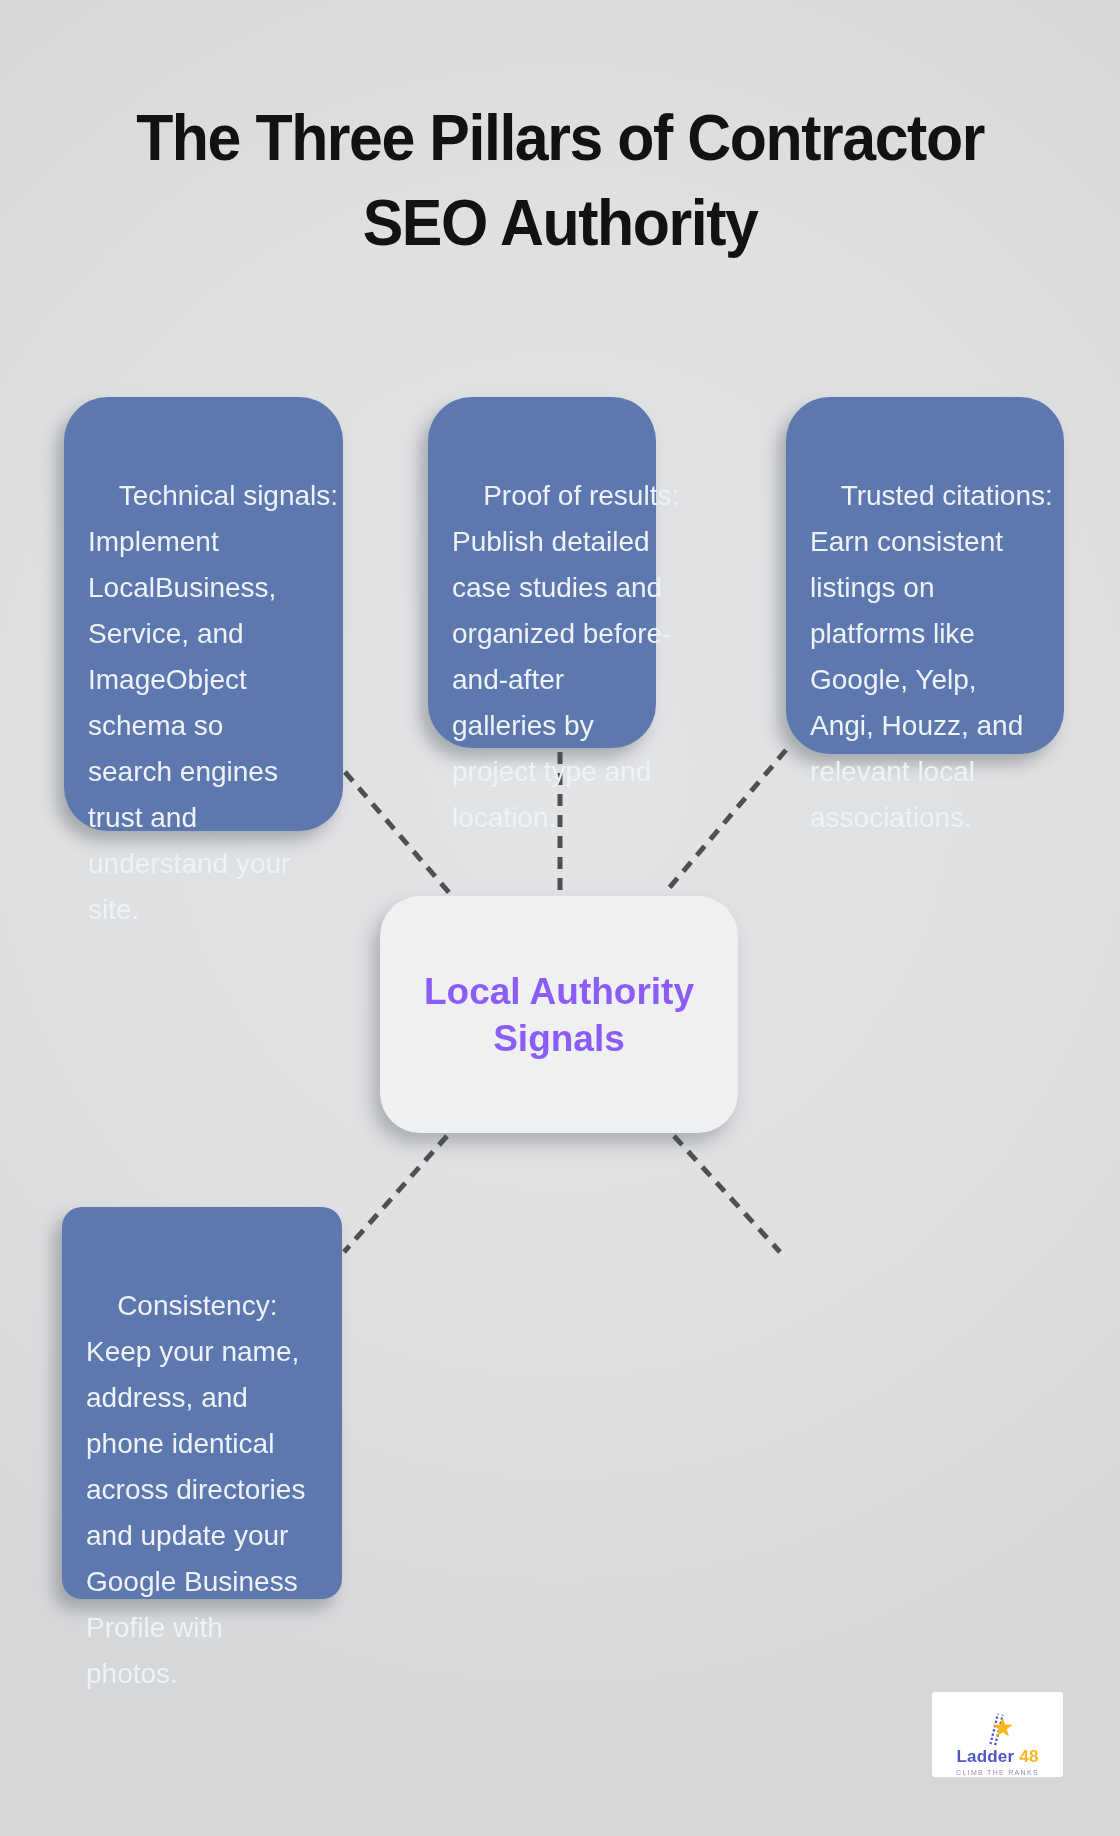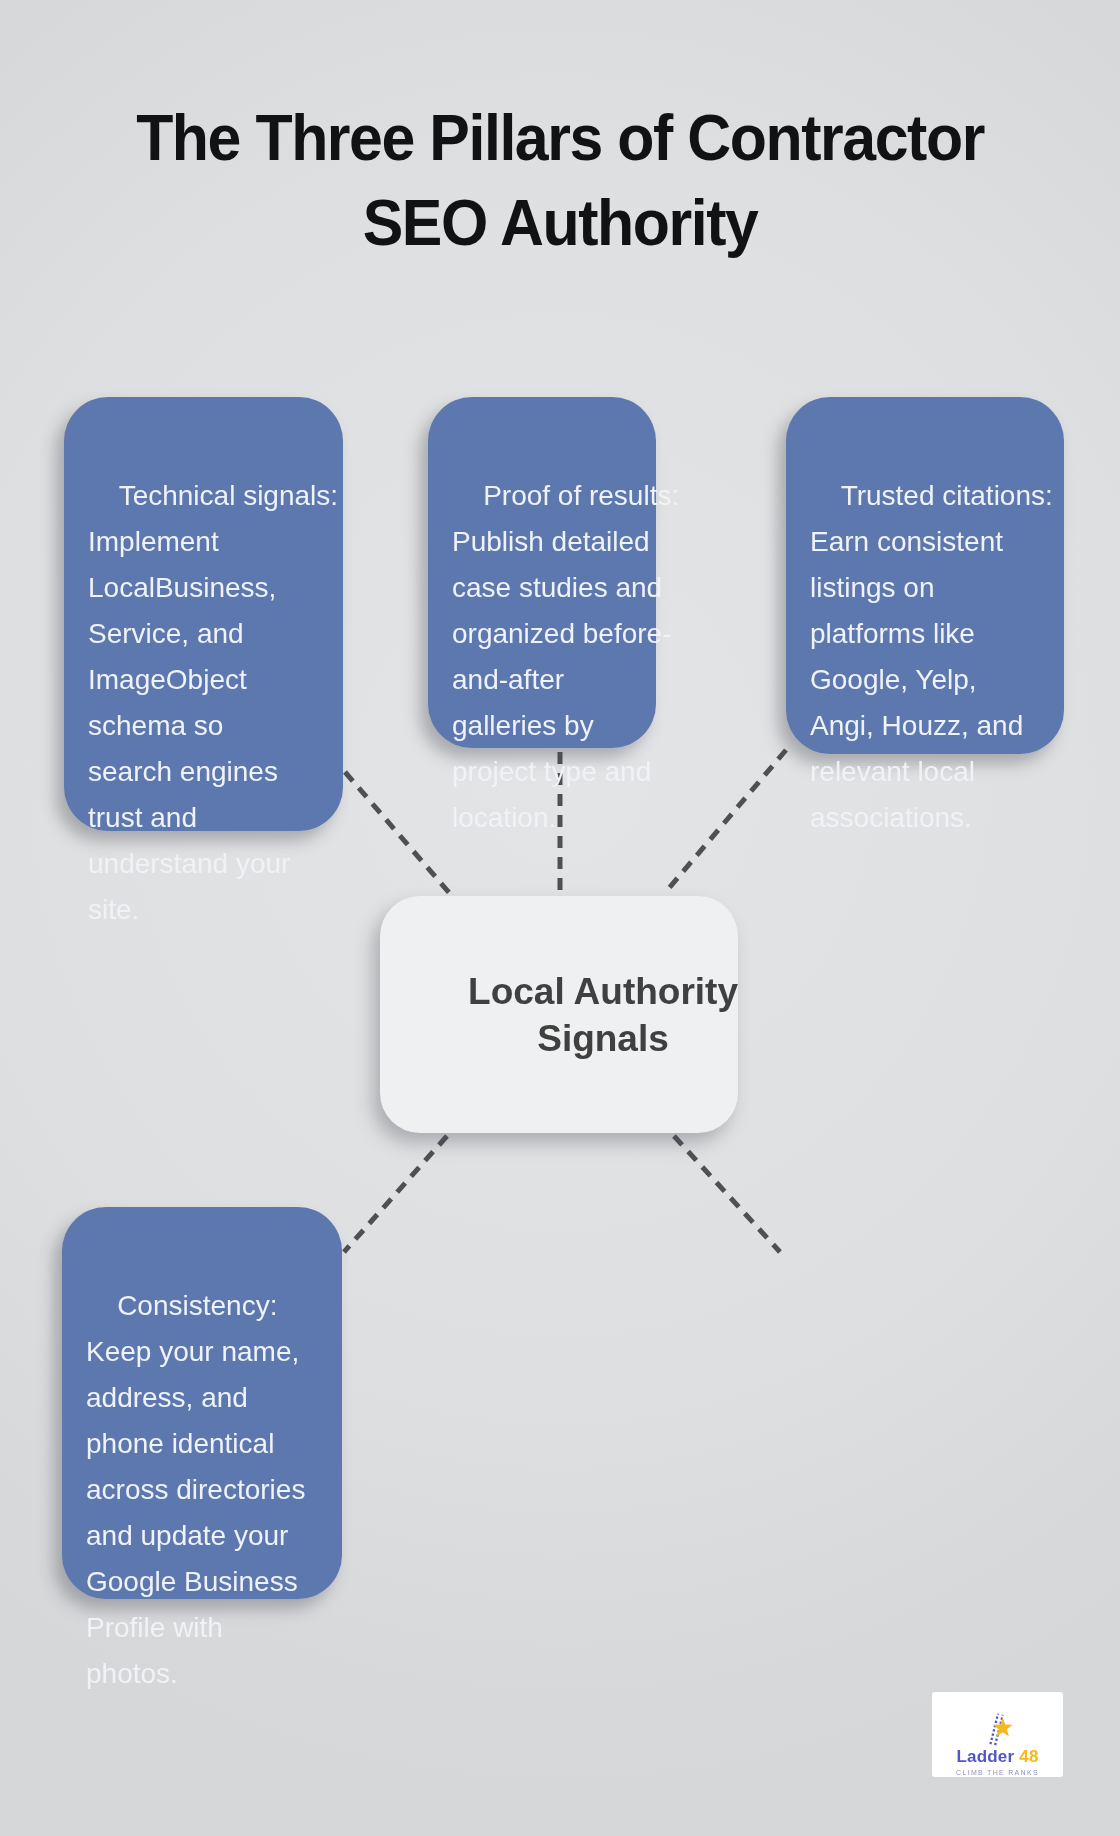--- a/index.html
+++ b/index.html
@@ -52,37 +52,37 @@
     color: #eff2f7;
     font-size: 28px;
     line-height: 46px;
     padding: 30px 24px;
     box-shadow: -8px 10px 16px rgba(73, 78, 89, 0.38);
   }
 
   .node-technical   { left: 64px;  top: 397px;  width: 279px; height: 434px; }
   .node-proof       { left: 428px; top: 397px;  width: 228px; height: 351px; }
   .node-citations   { left: 786px; top: 397px;  width: 278px; height: 357px; }
-  .node-consistency { left: 62px;  top: 1207px; width: 280px; height: 392px; }
+  .node-consistency { left: 62px;  top: 1207px; width: 280px; height: 392px; border-radius: 20px; }
   .node-topical     { left: 786px; top: 1207px; width: 278px; height: 392px; }
 
   .node.center-node {
     left: 380px;
     top: 896px;
     width: 358px;
     height: 237px;
     border-radius: 40px;
     background: #eef0f2;
-    color: #404040;
+    color: #8b5cf6;
     font-size: 37px;
     font-weight: 700;
     line-height: 47px;
     display: flex;
     align-items: center;
-    justify-content: flex-end;
+    justify-content: center;
     text-align: center;
     box-shadow: -7px 10px 18px rgba(73, 78, 89, 0.35);
   }
 
   .logo-card {
     position: absolute;
     z-index: 2;
     left: 932px;
     top: 1692px;
     width: 131px;

